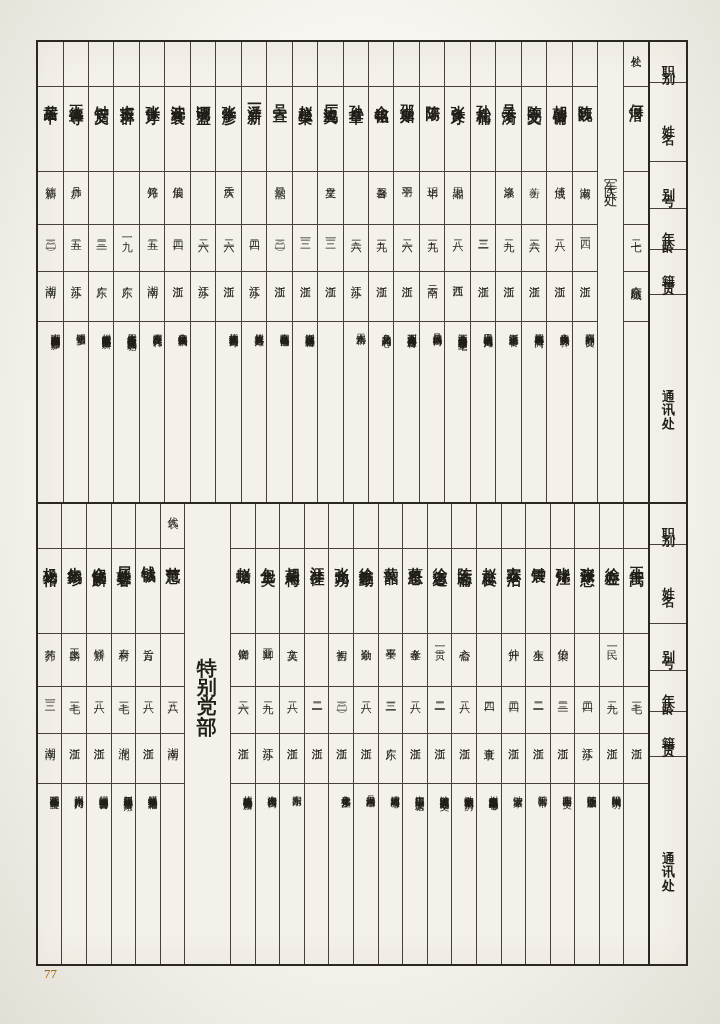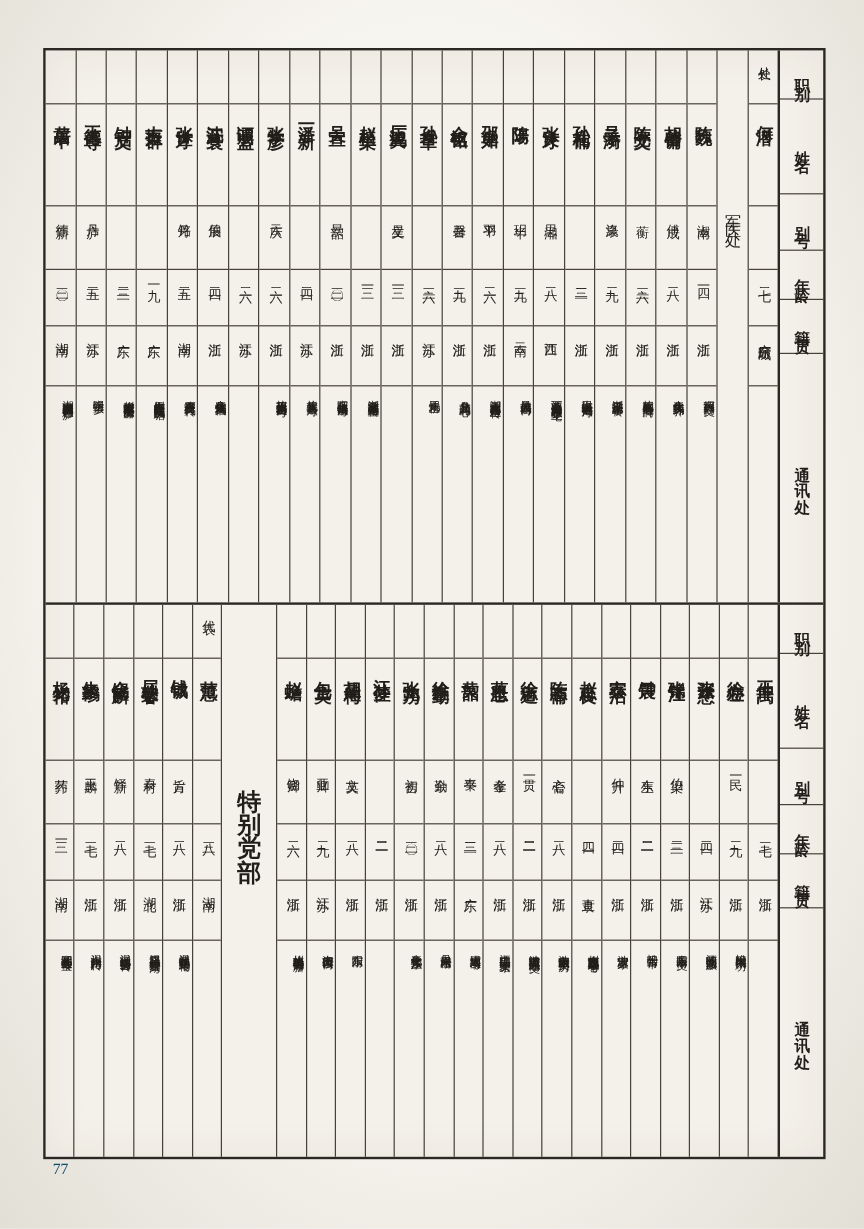--- a/index.html
+++ b/index.html
@@ -59,21 +59,21 @@
     display:flex;justify-content:center;align-items:center;
     border-bottom:1px solid var(--line);
   }
   .hlabel{font-size:13px;font-weight:600;letter-spacing:7px;}
   .h0{height:40px;}.h1{height:78px;}.h2{height:46px;}.h3{height:40px;}.h4{height:44px;}
   .h5{flex:1;border-bottom:none;}
   .h5 .hlabel{letter-spacing:14px;}
   .unit-top .unit-label{padding-top:126px;font-size:13.5px;letter-spacing:7px;}
   .unit-bottom .unit-label{padding-top:138px;font-size:20px;letter-spacing:19px;font-weight:600;}
   .page-number{
-    position:absolute;left:44px;top:966px;font-size:13px;color:#0c4a6e;
+    position:absolute;left:44px;top:966px;font-size:13px;color:#a16207;
     font-family:"Liberation Serif","DejaVu Serif",serif;
   }
   .handwritten-mark{
     position:absolute;left:94px;top:42px;width:2px;height:15px;
     background:#55514a;transform:rotate(24deg);opacity:0.75;border-radius:1px;
   }
 </style>
 </head>
 <body>
 

